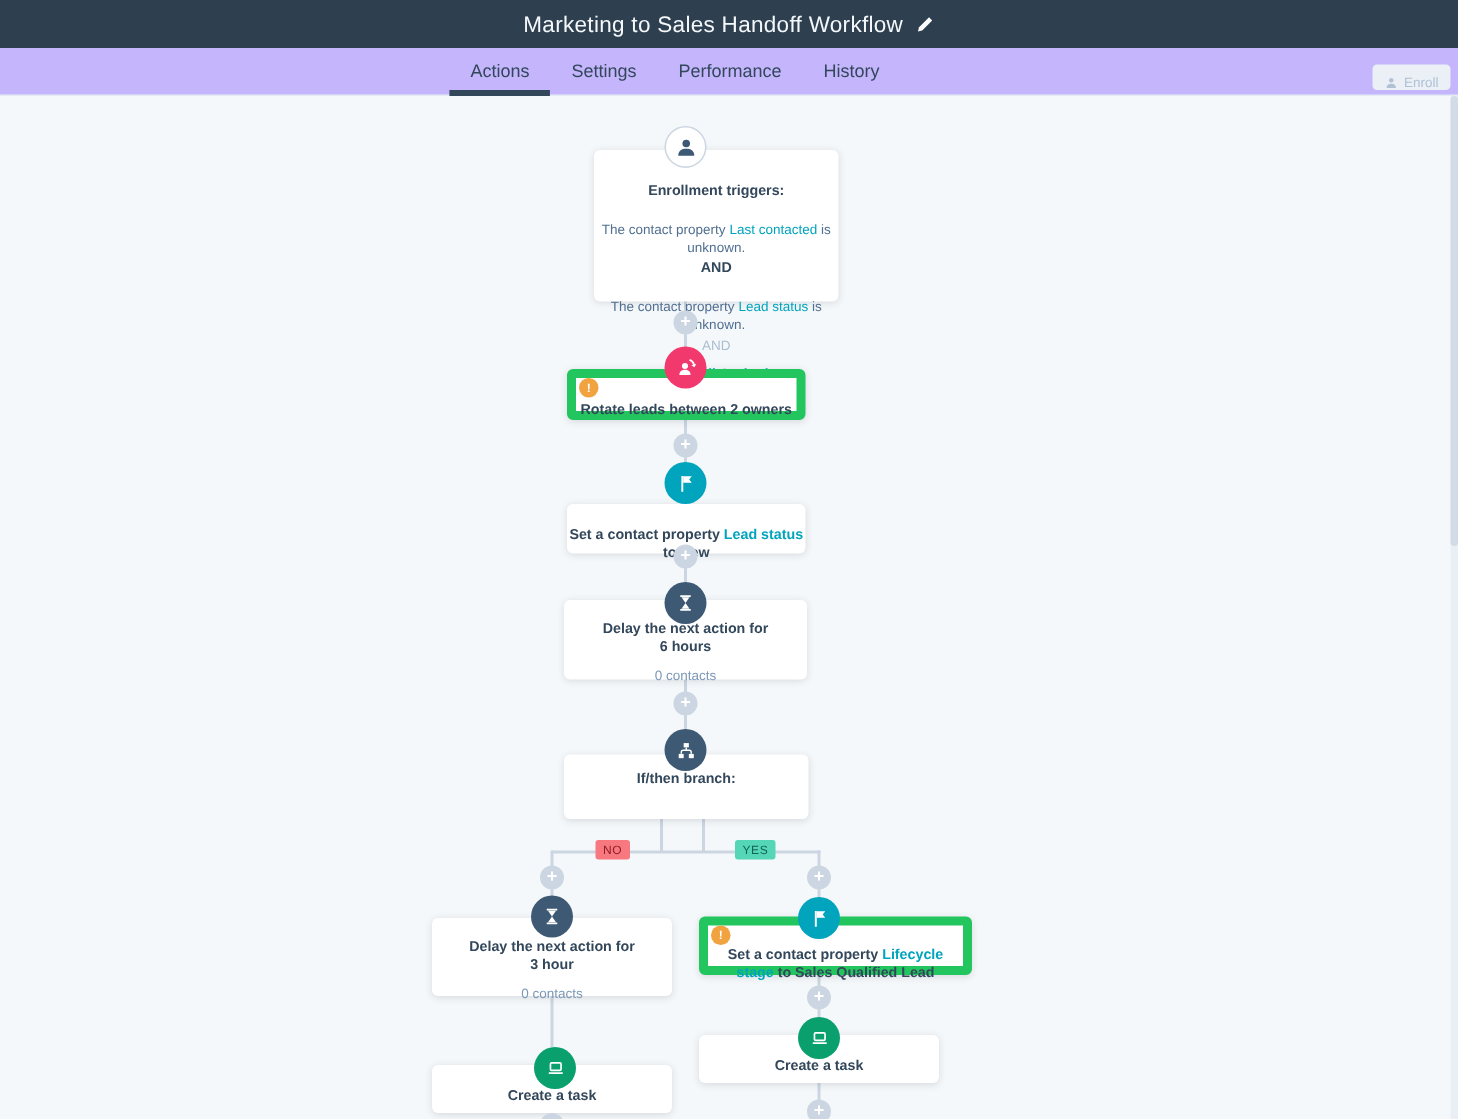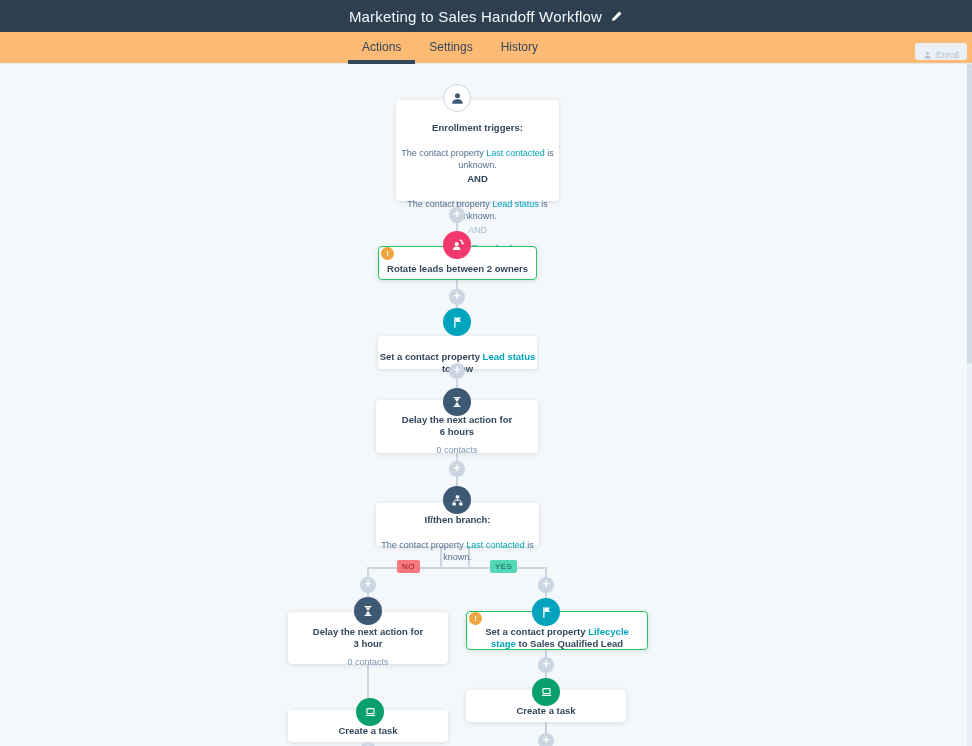--- a/index.html
+++ b/index.html
@@ -5,21 +5,21 @@
   * { margin:0; padding:0; box-sizing:border-box; }
   body { font-family:"Liberation Sans", sans-serif; background:#fff; }
   .app { position:relative; width:972px; height:746px; overflow:hidden; background:#f5f8fa; }
 
   
   .topbar { position:relative; height:32px; background:#2e3f50; display:flex; align-items:center; justify-content:center; gap:8px; }
   .topbar h1 { color:#f4f8fb; font-size:15px; font-weight:500; letter-spacing:.2px; }
   .pencil-ic { display:flex; cursor:pointer; }
 
   
-  .tabbar { position:relative; height:32px; background:#fdba74; border-bottom:1px solid #e5ebf2; }
+  .tabbar { position:relative; height:32px; background:#c4b5fd; border-bottom:1px solid #e5ebf2; }
   .tabs { position:absolute; left:450px; transform:translateX(-50%); display:flex; height:32px; }
   .tab { height:32px; line-height:31px; padding:0 14px; font-size:12px; color:#33475b; cursor:pointer; }
   .tab.active { border-bottom:4px solid #33475b; font-weight:500; }
   .enroll-btn { position:absolute; right:5px; top:11px; height:17px; display:flex; align-items:flex-end; gap:4px;
     background:#eaf0f6; border:none; border-radius:3px; padding:0 8px; font-size:9px; color:#b0c1d4;
     font-family:"Liberation Sans",sans-serif; cursor:default; }
 
   
   .canvas { position:relative; width:972px; height:682px; background:#f5f8fa; overflow:hidden; }
   .scrolltrack { position:absolute; right:0; top:0; width:5px; height:100%; background:#e9eff5; }
@@ -33,21 +33,21 @@
 
   .node-ic { position:absolute; width:28px; height:28px; border-radius:50%; display:flex; align-items:center; justify-content:center; cursor:pointer; }
   .ic-trigger { background:#fff; border:1.5px solid #cbd6e2; }
   .ic-pink  { background:#f2396e; }
   .ic-teal  { background:#00a4bd; }
   .ic-slate { background:#3e5974; }
   .ic-green { background:#0aa06e; }
 
   .card { position:absolute; background:#fff; border-radius:4px; box-shadow:0 1px 5px rgba(45,62,80,.15);
     text-align:center; cursor:pointer; }
-  .card.warn { border:1px solid #22c55e; }
+  .card.warn { border:6px solid #22c55e; }
   .badge { position:absolute; left:2px; top:0; width:13px; height:13px; border-radius:50%; background:#f0a33f;
     color:#fff; font-size:8px; font-weight:700; line-height:13px; text-align:center; }
   .badge::before { content:"!"; }
 
   .c-bold  { font-size:9.5px; font-weight:700; color:#33475b; line-height:1.25; }
   .c-sub   { font-size:9px; color:#516f90; line-height:1.3; margin-top:14px; }
   .c-muted { font-size:9px; color:#a9bdd1; margin-top:2px; }
   .c-contacts { font-size:9px; color:#7c98b6; margin-top:7px; }
   .teal   { color:#00a4bd; }
   .tealb  { color:#00a4bd; font-weight:700; }
@@ -68,20 +68,21 @@
       <svg width="13" height="13" viewBox="0 0 20 20">
           <path d="M3 17l1.2-4.4L14.4 2.4l3.2 3.2L7.4 15.8 3 17z" fill="#fff"></path>
         </svg>
     </span>
   </header>
 
   <nav class="tabbar">
     <div class="tabs">
       <div class="tab active"><span>Actions</span></div>
       <div class="tab"><span>Settings</span></div>
+      <div class="tab"><span>Performance</span></div>
       <div class="tab"><span>History</span></div>
     </div>
     <button class="enroll-btn">
       <span style="display:flex">
         <svg width="9" height="9" viewBox="0 0 16 16">
             <circle cx="8" cy="4.5" r="2.6" fill="#b0c1d4"></circle>
             <path d="M2.5 13.5C2.5 9.8 5 8.6 8 8.6s5.5 1.2 5.5 4.9z" fill="#b0c1d4"></path>
           </svg>
       </span>
       <span>Enroll</span>
@@ -127,21 +128,20 @@
       <div class="c-bold"><span>Set a contact property </span><span class="tealb">Lead status</span><span> to New</span></div>
     </div>
 
     <div class="card" style="left:376px;top:336px;width:162px;height:53px;padding-top:14px">
       <div class="c-bold"><span>Delay the next action for</span><br><span>6 hours</span></div>
       <div class="c-contacts">0 contacts</div>
     </div>
 
     <div class="card" style="left:376px;top:439px;width:163px;height:43px;padding-top:11px">
       <div class="c-bold">If/then branch:</div>
-      <div class="c-sub"><span>The contact property </span><span class="teal">Last contacted</span><span> is known.</span></div>
     </div>
 
     <div class="card" style="left:288px;top:548px;width:160px;height:52px;padding-top:14px">
       <div class="c-bold"><span>Delay the next action for</span><br><span>3 hour</span></div>
       <div class="c-contacts">0 contacts</div>
     </div>
 
     <div class="card warn" style="left:466px;top:547px;width:182px;height:39px;padding:14px 6px 0">
       <span class="badge"></span>
       <div class="c-bold"><span>Set a contact property </span><span class="tealb">Lifecycle stage</span><span> to Sales Qualified Lead</span></div>

